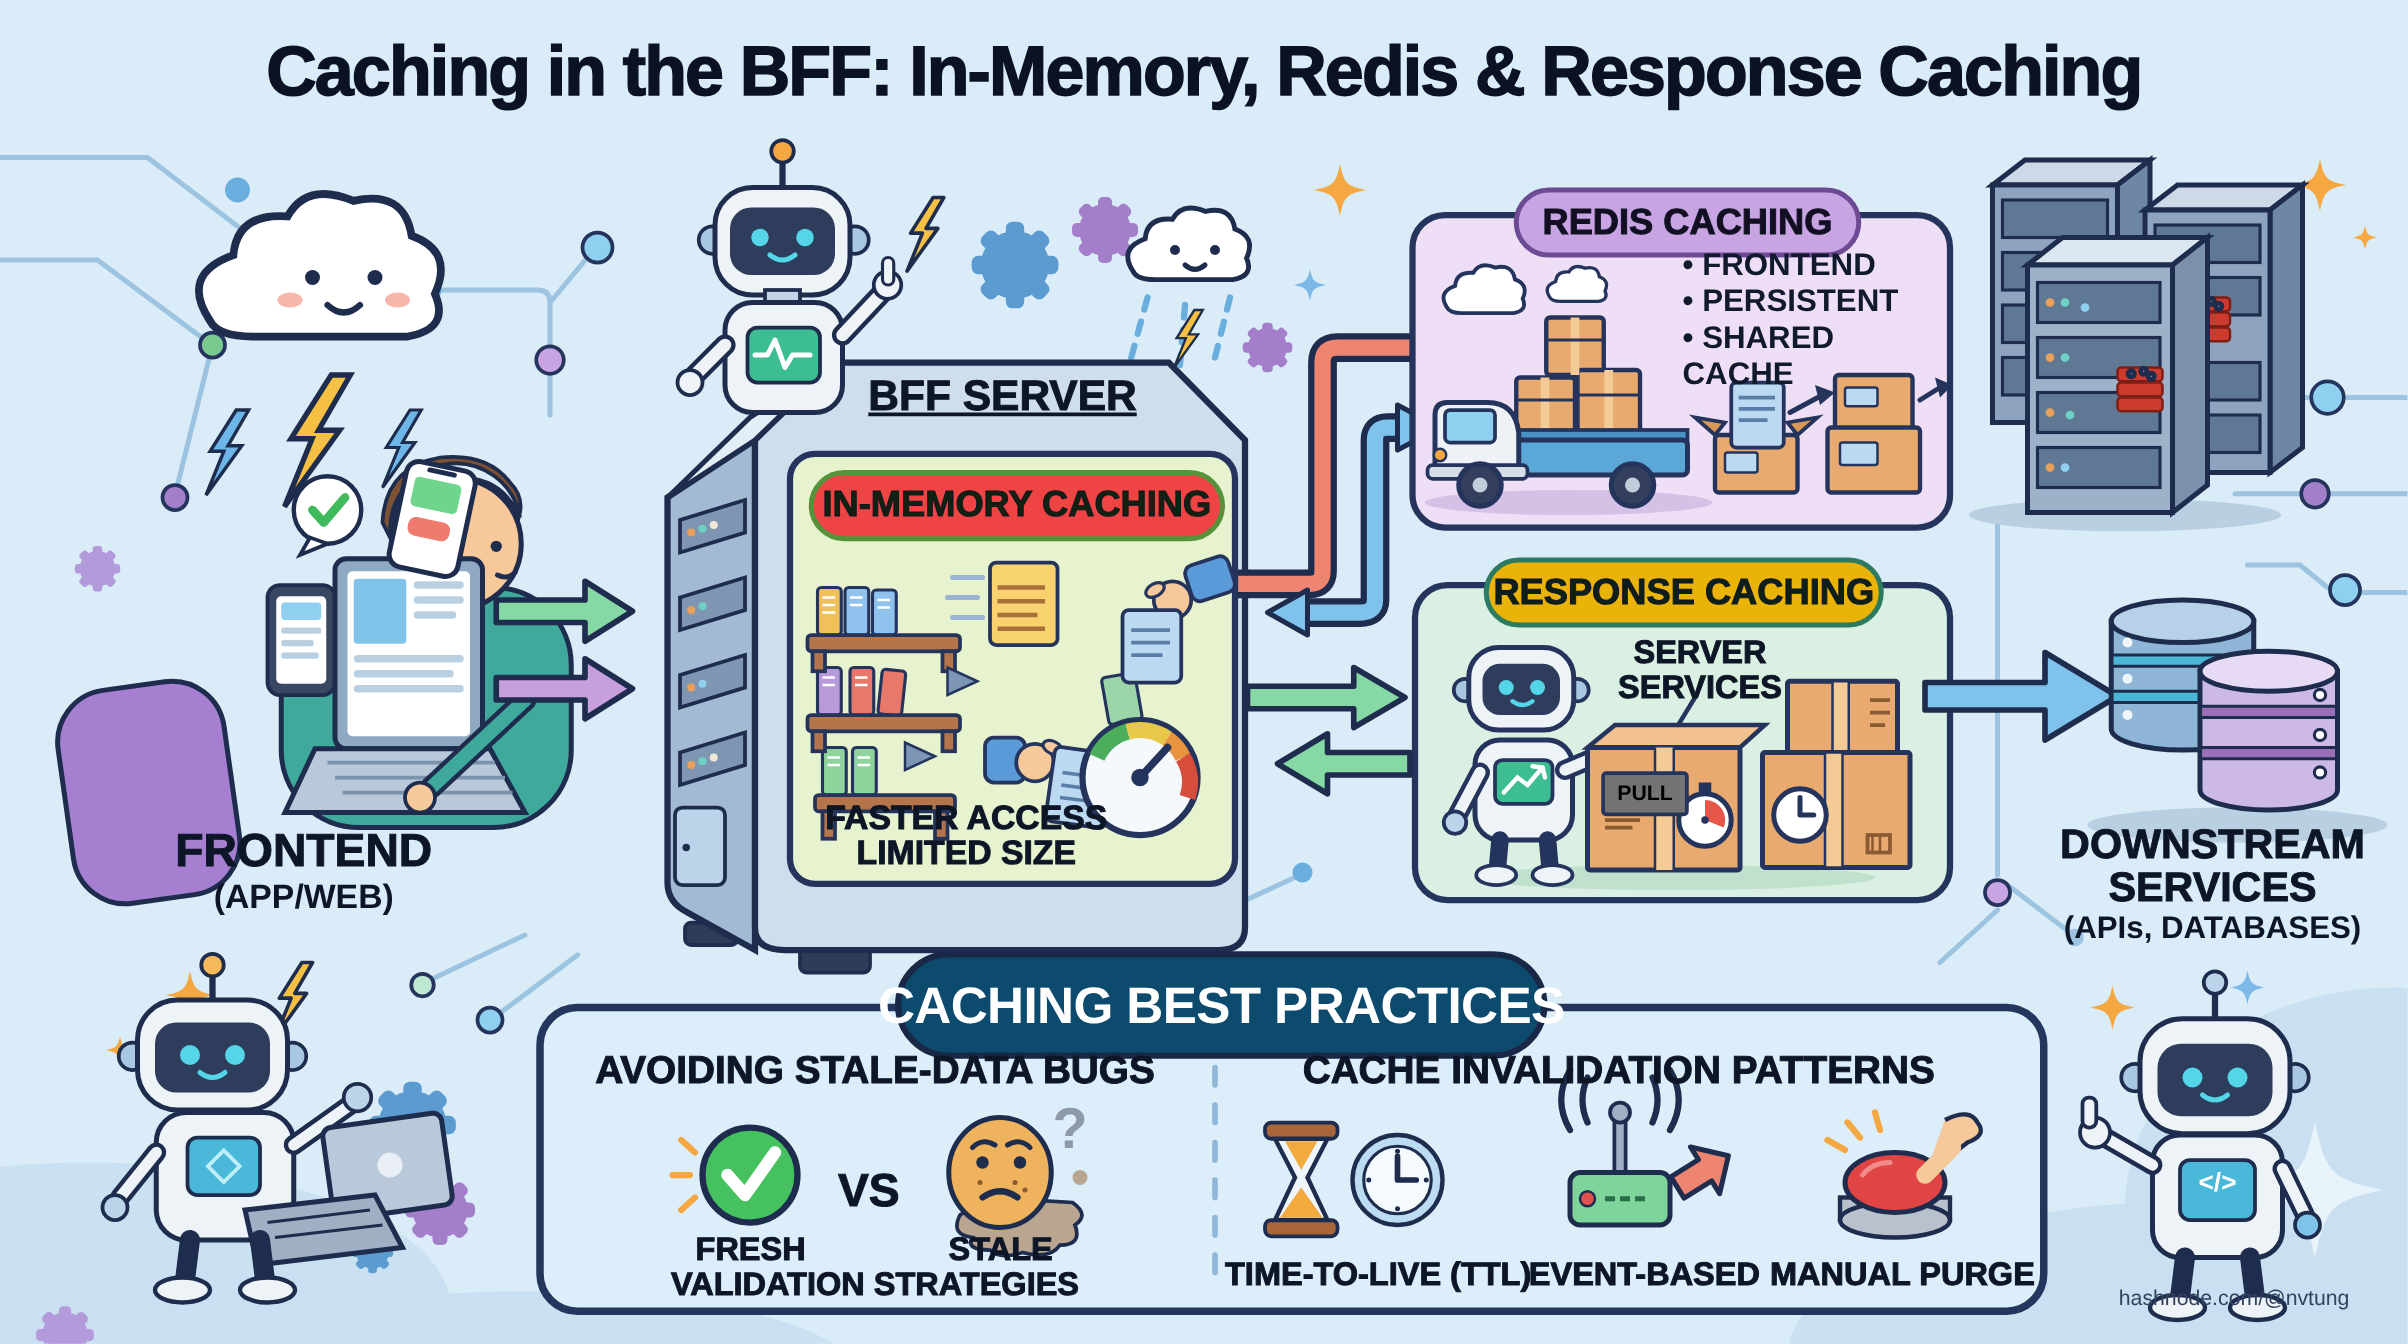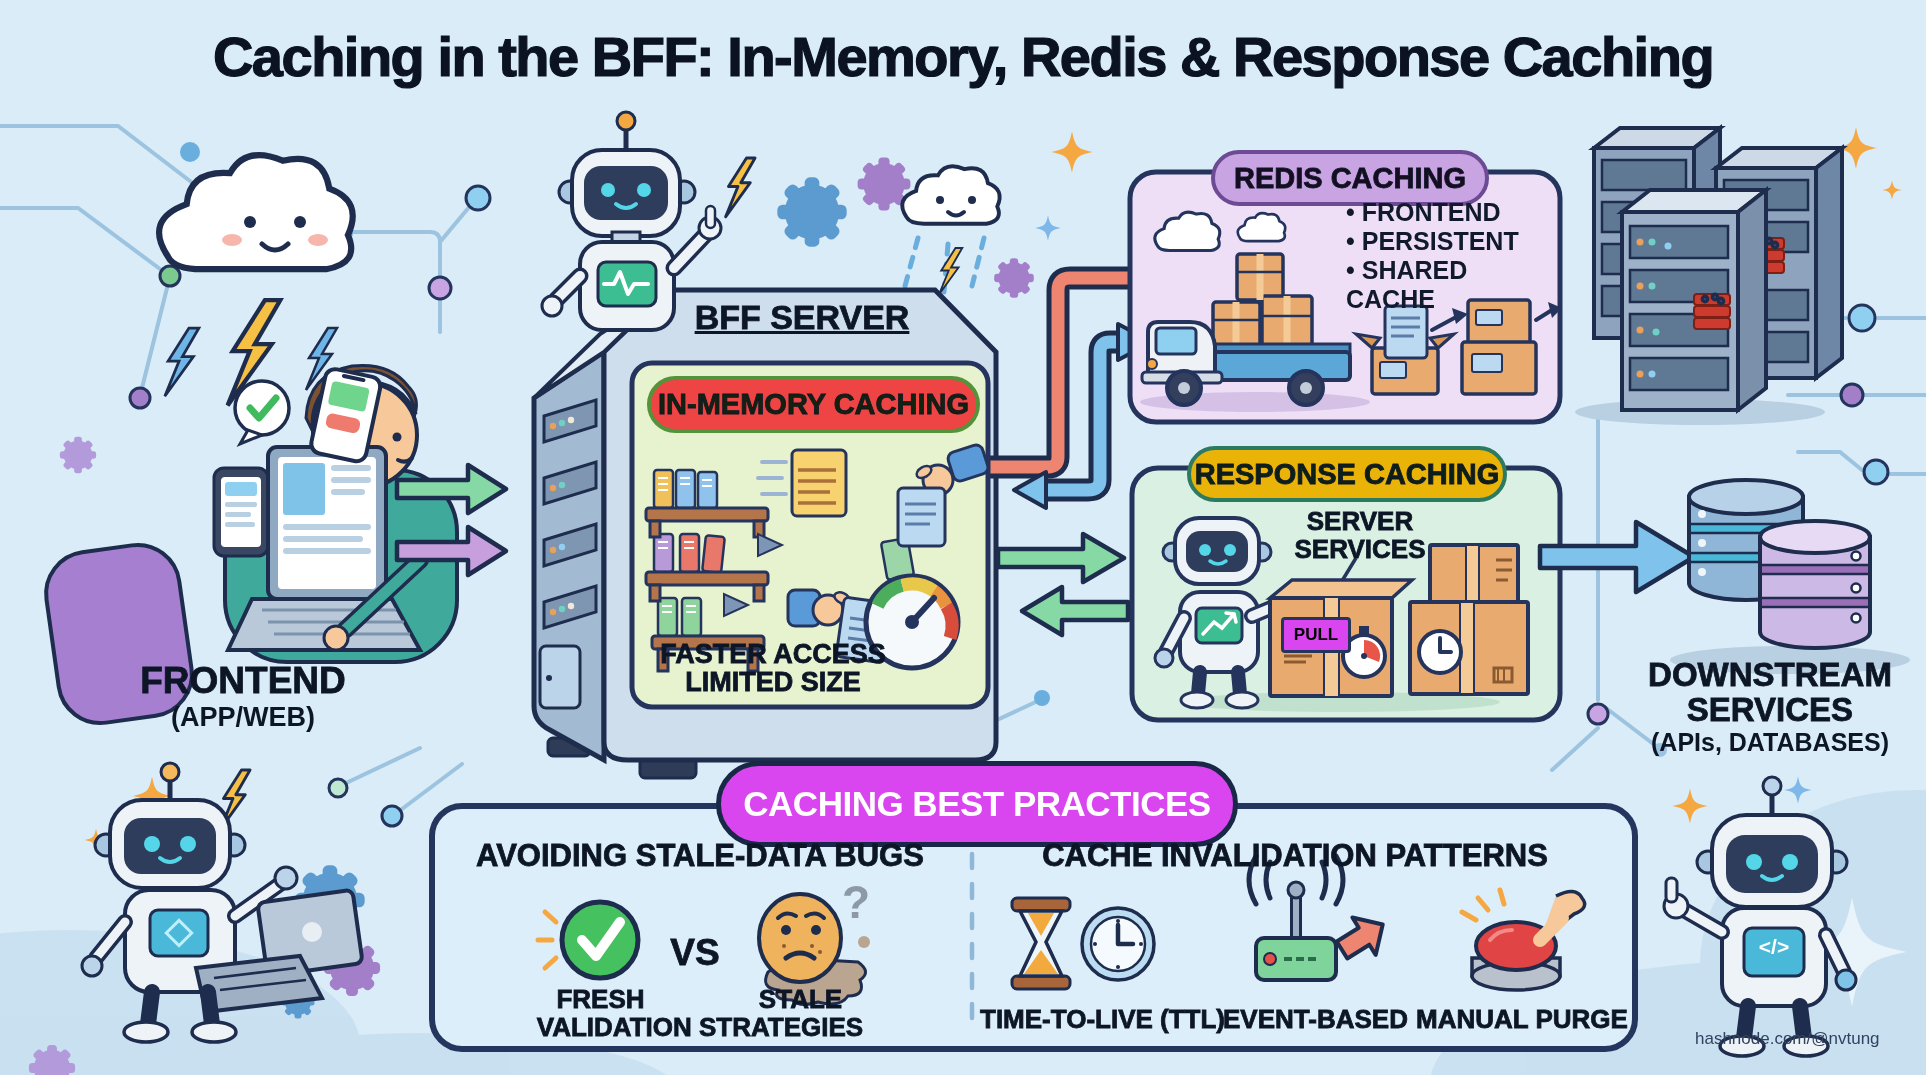--- a/index.html
+++ b/index.html
@@ -12,27 +12,27 @@
   #bff-title{left:642px;top:300px;width:320px;font-size:34px;text-decoration:underline;}
   #pill-inmemory{left:647px;top:376px;width:325px;height:49px;background:#ef4444;border:4px solid #55923a;font-size:29px;color:#13210f;}
   #note1{left:628px;top:640px;width:290px;font-size:27px;}
   #note2{left:628px;top:668px;width:290px;font-size:27px;}
   #pill-redis{left:1211px;top:150px;width:270px;height:48px;background:#c9a4e2;border:4px solid #6d4a94;font-size:29px;color:#150e22;}
   #redis-bullets{left:1346px;top:198px;width:215px;text-align:left;font-size:25px;font-weight:700;color:#101a2c;line-height:29px;position:absolute;font-family:"Liberation Sans",sans-serif;}
   .bullet::before{content:"•  ";}
   #pill-response{left:1187px;top:446px;width:312px;height:48px;background:#eab308;border:4px solid #2b7a61;font-size:29px;color:#0c1f18;}
   #cached1{left:1270px;top:508px;width:180px;font-size:26px;}
   #cached2{left:1270px;top:536px;width:180px;font-size:26px;}
-  #pull-label{left:1281px;top:617px;width:64px;height:30px;background:#d946ef;border:3px solid #24345c;border-radius:4px;font-size:17px;display:flex;align-items:center;justify-content:center;position:absolute;font-weight:700;}
+  #pull-label{left:1281px;top:617px;width:64px;height:30px;background:#737373;border:3px solid #24345c;border-radius:4px;font-size:17px;display:flex;align-items:center;justify-content:center;position:absolute;font-weight:700;}
   #frontend1{left:118px;top:662px;width:250px;font-size:37px;}
   #frontend2{left:118px;top:703px;width:250px;font-size:27px;}
   #down1{left:1645px;top:658px;width:250px;font-size:33px;}
   #down2{left:1645px;top:693px;width:250px;font-size:33px;}
   #down3{left:1645px;top:729px;width:250px;font-size:25px;}
-  #pill-bp{left:716px;top:761px;width:512px;height:76px;background:#d946ef;border:5px solid #1a2848;font-size:35px;color:#ffffff;letter-spacing:-0.5px;}
+  #pill-bp{left:716px;top:761px;width:512px;height:76px;background:#0c4a6e;border:5px solid #1a2848;font-size:41px;color:#ffffff;letter-spacing:-0.5px;}
   #bp-left-h{left:440px;top:840px;width:520px;font-size:31px;}
   #fresh{left:528px;top:986px;width:145px;font-size:26px;}
   #vs{left:650px;top:934px;width:90px;font-size:37px;}
   #stale{left:728px;top:986px;width:145px;font-size:26px;}
   #validation{left:440px;top:1014px;width:520px;font-size:26px;}
   #bp-right-h{left:1005px;top:840px;width:580px;font-size:31px;}
   #lbl-ttl{left:980px;top:1006px;width:240px;font-size:26px;}
   #lbl-event{left:1213px;top:1006px;width:205px;font-size:26px;}
   #lbl-manual{left:1416px;top:1006px;width:210px;font-size:26px;}
   #watermark{left:1695px;top:1030px;width:300px;font-size:17px;font-weight:400;color:#33435f;text-align:left;}

